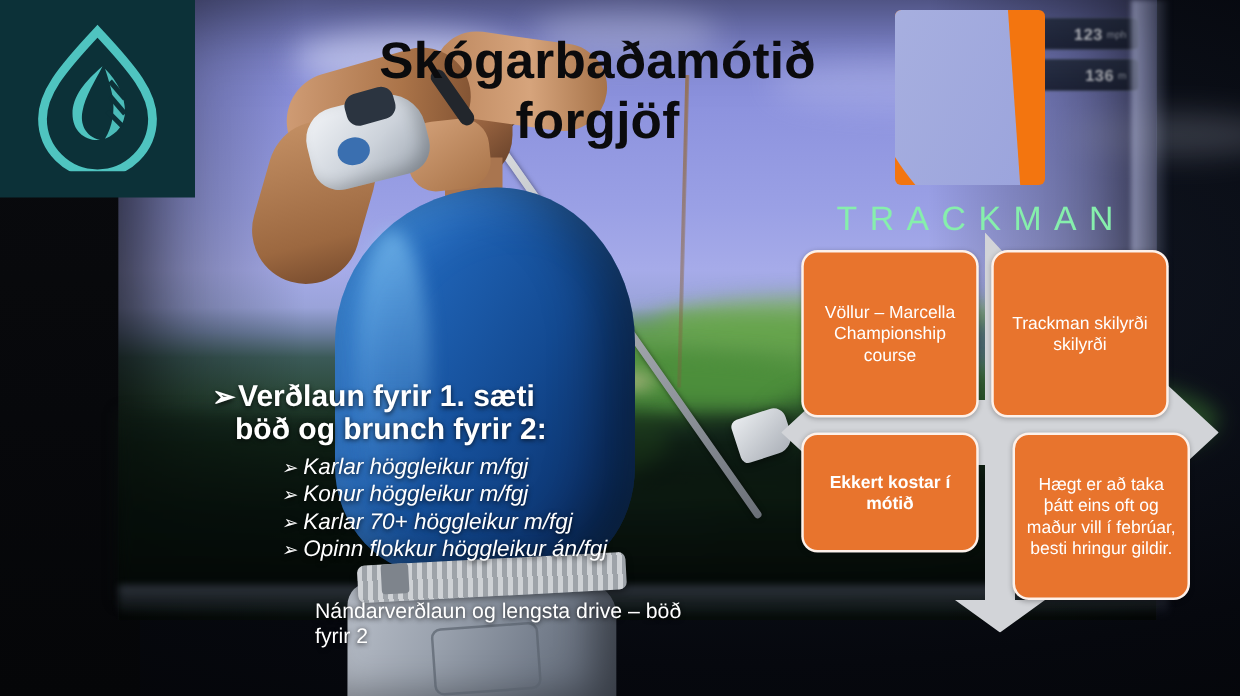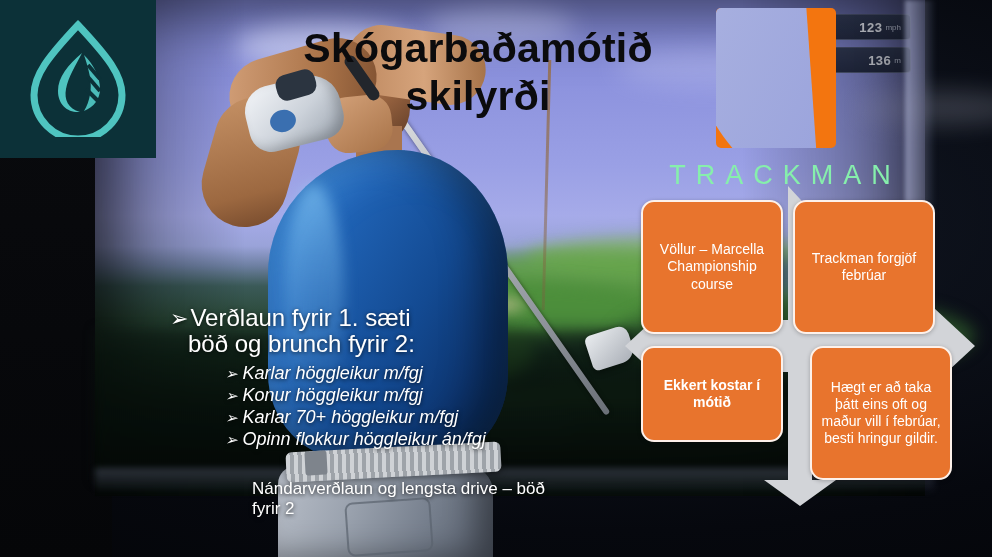--- a/index.html
+++ b/index.html
@@ -212,21 +212,21 @@
   }
   .tm-word{
     position:absolute;left:650px;top:160px;width:270px;text-align:center;
     color:#86efac;font-size:27px;font-weight:400;letter-spacing:10px;
   }
 
   
   .bullets{position:absolute;left:170px;top:305px;width:420px;color:#fff;}
   .b-lead{
     font-size:24px;line-height:1.08;text-shadow:0 1px 4px rgba(0,0,0,.75);
-    font-weight:400;
+    font-weight:700;
   }
   .b-lead .arrow{font-size:22px;margin-right:2px;}
   .b-lead-2{margin-left:18px;}
   .b-sub{margin-left:55px;margin-top:6px;font-style:italic;}
   .b-sub div{
     font-size:18px;line-height:1.22;text-shadow:0 1px 4px rgba(0,0,0,.8);
     white-space:nowrap;
   }
   .b-sub .arrow{font-size:15px;margin-right:5px;}
   .b-foot{
@@ -326,21 +326,21 @@
         <path d="M60 38 C70 48 76 60 76 72 C76 82 70 90 60 94 C66 84 68 72 66 60 C64 50 62 44 60 38 Z" fill="#4FC4C0" opacity="0.95"></path>
         <path d="M64 48 L76 62" stroke="#0C3138" stroke-width="4" fill="none"></path>
         <path d="M64 60 L76 74" stroke="#0C3138" stroke-width="4" fill="none"></path>
         <path d="M62 72 L74 84" stroke="#0C3138" stroke-width="4" fill="none"></path>
       </svg>
     </span>
   </div>
 
   <div class="title">
     <div>Skógarbaðamótið</div>
-    <div>skilyrði</div>
+    <div>forgjöf</div>
   </div>
 
   <div class="tm-tile">
     <div class="tm-swoosh"></div>
   </div>
   <div class="tm-word">TRACKMAN</div>
 
   <div class="bullets">
     <div class="b-lead">
       <div><span class="arrow">➢</span><span>Verðlaun fyrir 1. sæti</span></div>
@@ -362,21 +362,21 @@
     <div class="diamond">
       <svg width="350" height="320" viewBox="0 0 350 320" aria-hidden="true">
         <path d="M163 0 L187 26 L187 134 L296 134 L296 110 L350 160 L296 210 L296 186 L187 186 L187 294 L211 294 L175 320 L139 294 L163 294 L163 186 L54 186 L54 210 L0 160 L54 110 L54 134 L163 134 Z" fill="#d2d4d8"></path>
       </svg>
     </div>
     <div class="cards">
       <div class="card card-tl">
         <span>Völlur – Marcella Championship course</span>
       </div>
       <div class="card card-tr">
-        <span>Trackman forgjöf febrúar</span>
+        <span>Trackman skilyrði skilyrði</span>
       </div>
       <div class="card card-bl">
         <span>Ekkert kostar í mótið</span>
       </div>
       <div class="card card-br">
         <span>Hægt er að taka þátt eins oft og maður vill í febrúar, besti hringur gildir.</span>
       </div>
     </div>
   </div>
 

